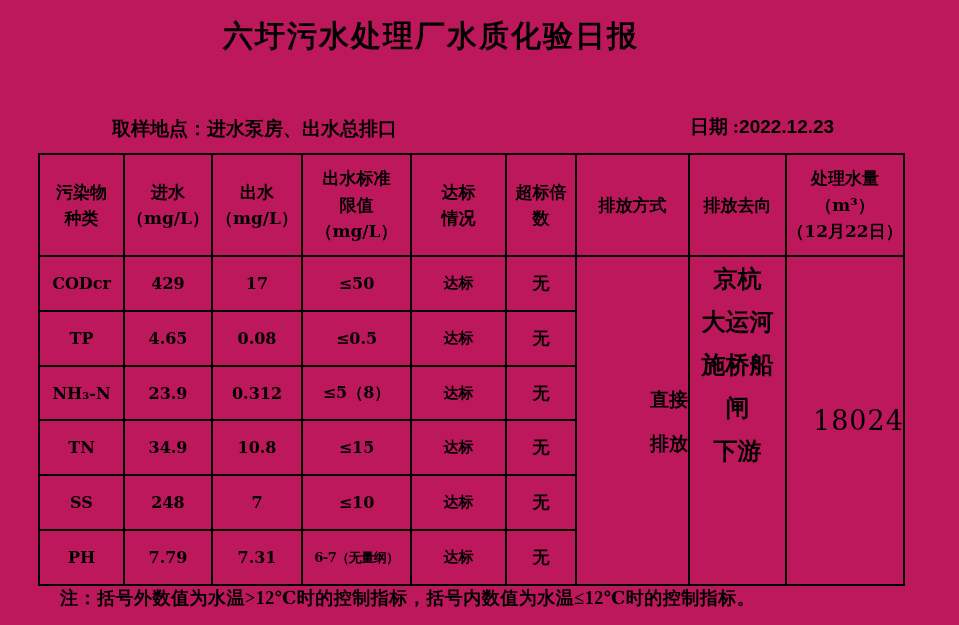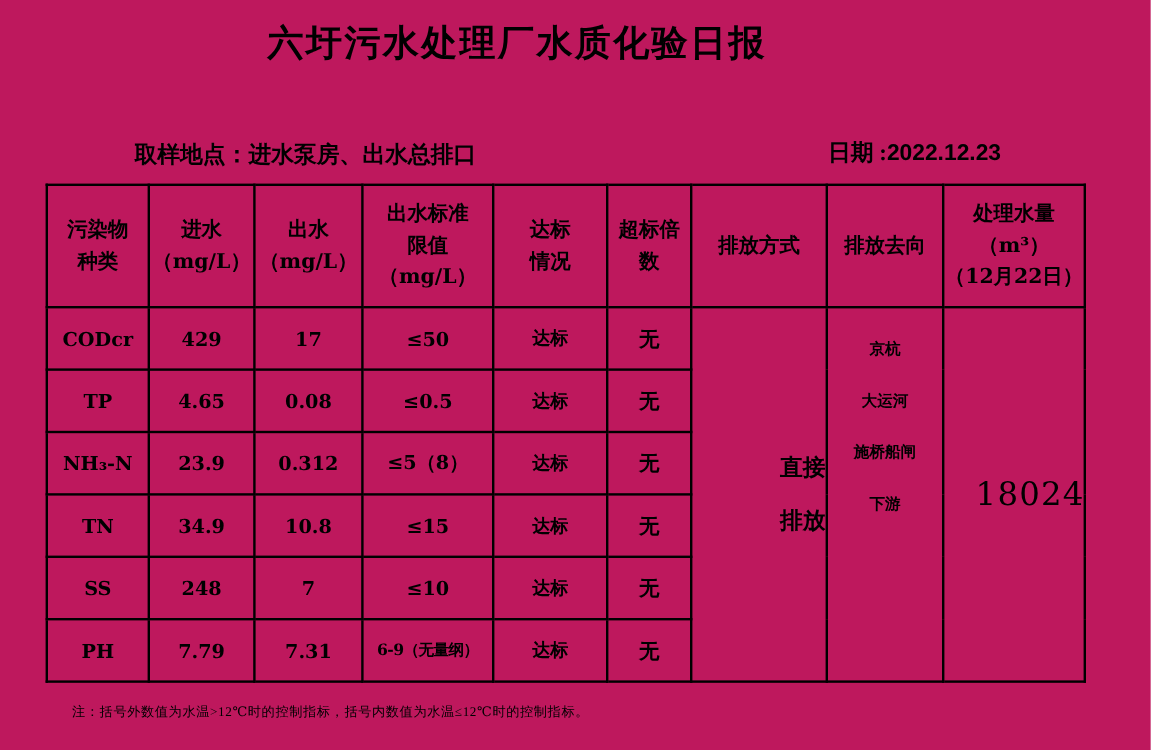--- a/index.html
+++ b/index.html
@@ -35,25 +35,25 @@
   }
   .report td {
     height:50px; font-size:16px; font-weight:bold;
     font-family:"DejaVu Serif","Liberation Serif",serif;
     margin-top:11px;
   }
   td.status-cell { font-family:"DejaVu Sans","Liberation Sans",sans-serif; font-size:15px; }
   td.exceed-cell { font-size:17px; }
   td.limit-small { font-size:13px; letter-spacing:-0.5px; }
   td.merged-method { font-size:19px; line-height:44px;text-align:right; }
-  td.merged-dest   { font-size:13px; line-height:43px; padding-bottom:112px; }
+  td.merged-dest   { font-size:24px; line-height:43px; padding-bottom:112px; }
   td.volume-cell   { font-size:27px; font-weight:normal; letter-spacing:1px;padding-left:26px; }
   .footnote {
     position:absolute; top:586px; left:60px;
-    font-size:11px; font-weight:normal; letter-spacing:0.5px;
+    font-size:18px; font-weight:bold; letter-spacing:0.5px;
   }
 </style>
 </head>
 <body>
 
 <div class="page">
 
   <div class="title">六圩污水处理厂水质化验日报</div>
 
   <div class="meta-location">取样地点：进水泵房、出水总排口</div>
@@ -137,21 +137,21 @@
       <td>248</td>
       <td>7</td>
       <td>≤10</td>
       <td class="status-cell">达标</td>
       <td class="exceed-cell">无</td>
     </tr>
     <tr>
       <td>PH</td>
       <td>7.79</td>
       <td>7.31</td>
-      <td class="limit-small">6-9（无量纲）</td>
+      <td class="limit-small">6-7（无量纲）</td>
       <td class="status-cell">达标</td>
       <td class="exceed-cell">无</td>
     </tr>
   </tbody>
     </table>
 
   <div class="footnote">注：括号外数值为水温&gt;12℃时的控制指标，括号内数值为水温≤12℃时的控制指标。</div>
 
 </div>
 

